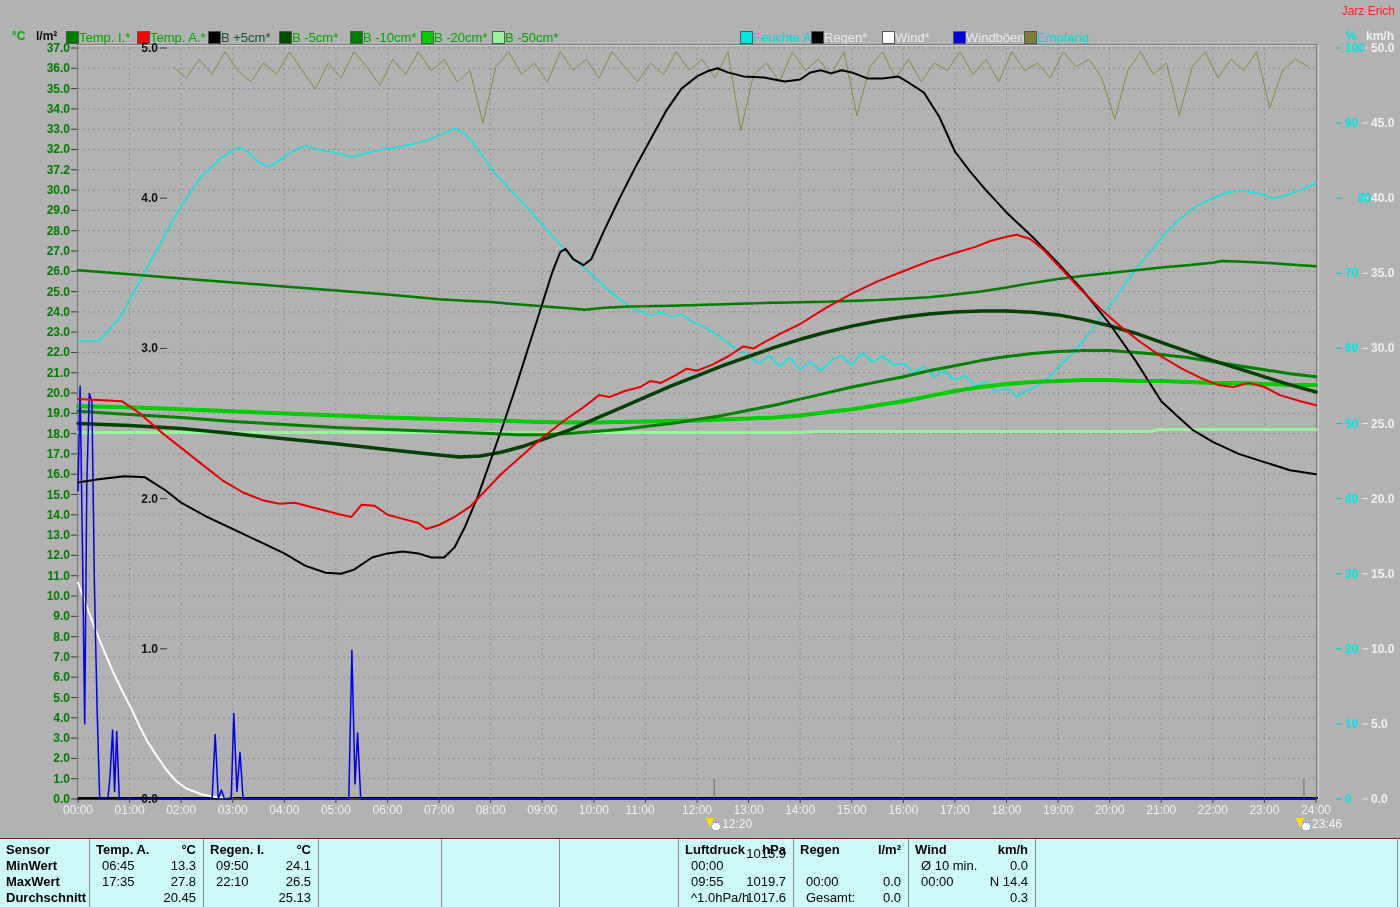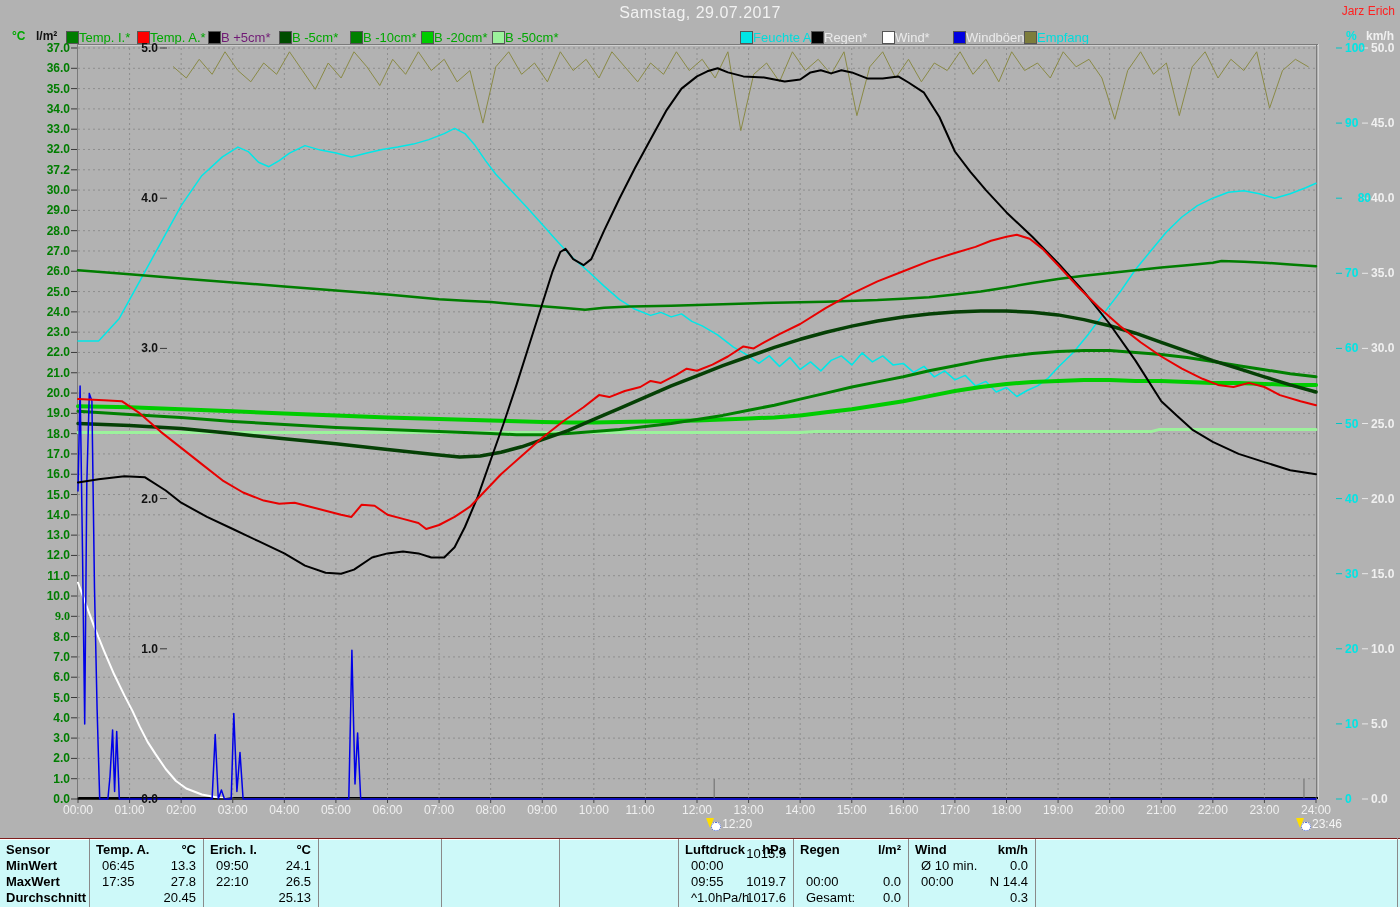--- a/index.html
+++ b/index.html
@@ -24,40 +24,39 @@
          box-shadow:inset 0 1px 0 #ffffff;}
   .stats-rowlabel{left:6px;width:80px;font-size:13px;font-weight:bold;color:#000;line-height:16px;}
   .stats-col{top:0;height:69px;border-left:1px solid #8a8a8a;}
   .stats-cell{position:absolute;font-size:13px;color:#000;line-height:16px;white-space:nowrap;}
   .stats-cell.bold{font-weight:bold;}
 </style>
 </head>
 <body>
 
 <div id="screen">
-  <div id="title" class="abs">Samstag, 29.07.2017</div>
   <div id="author" class="abs">Jarz Erich</div>
 
   <div class="abs axis-unit" style="left:12px;top:29px;color:#00a800">°C</div>
   <div class="abs axis-unit" style="left:36px;top:29px;color:#111111">l/m²</div>
   <div class="abs axis-unit" style="left:1346px;top:29px;color:#00e5e5">%</div>
   <div class="abs axis-unit" style="left:1366px;top:29px;color:#f0f0f0">km/h</div>
 
   <div id="legend" class="abs" style="left:0;top:0;width:1400px;height:46px">
       <div class="legend-item abs" style="left: 66px;">
         <span class="legend-swatch" style="background: rgb(0, 125, 0);"></span>
         <span class="legend-label" style="color: rgb(0, 168, 0);">Temp. I.*</span>
       </div>
       <div class="legend-item abs" style="left: 137px;">
         <span class="legend-swatch" style="background: rgb(255, 0, 0);"></span>
         <span class="legend-label" style="color: rgb(0, 168, 0);">Temp. A.*</span>
       </div>
       <div class="legend-item abs" style="left: 208px;">
         <span class="legend-swatch" style="background: rgb(0, 0, 0);"></span>
-        <span class="legend-label" style="color: #701a75;">B +5cm*</span>
+        <span class="legend-label" style="color: #14532d;">B +5cm*</span>
       </div>
       <div class="legend-item abs" style="left: 279px;">
         <span class="legend-swatch" style="background: rgb(0, 77, 0);"></span>
         <span class="legend-label" style="color: rgb(0, 168, 0);">B -5cm*</span>
       </div>
       <div class="legend-item abs" style="left: 350px;">
         <span class="legend-swatch" style="background: rgb(0, 128, 0);"></span>
         <span class="legend-label" style="color: rgb(0, 168, 0);">B -10cm*</span>
       </div>
       <div class="legend-item abs" style="left: 421px;">
@@ -286,21 +285,21 @@
       <div class="abs ytick" style="left: 30px; top: 407.351px; width: 40px; color: rgb(0, 125, 0); text-align: right;">19.0</div>
       <div class="abs ytick" style="left: 30px; top: 427.649px; width: 40px; color: rgb(0, 125, 0); text-align: right;">18.0</div>
       <div class="abs ytick" style="left: 30px; top: 447.946px; width: 40px; color: rgb(0, 125, 0); text-align: right;">17.0</div>
       <div class="abs ytick" style="left: 30px; top: 468.243px; width: 40px; color: rgb(0, 125, 0); text-align: right;">16.0</div>
       <div class="abs ytick" style="left: 30px; top: 488.541px; width: 40px; color: rgb(0, 125, 0); text-align: right;">15.0</div>
       <div class="abs ytick" style="left: 30px; top: 508.838px; width: 40px; color: rgb(0, 125, 0); text-align: right;">14.0</div>
       <div class="abs ytick" style="left: 30px; top: 529.135px; width: 40px; color: rgb(0, 125, 0); text-align: right;">13.0</div>
       <div class="abs ytick" style="left: 30px; top: 549.432px; width: 40px; color: rgb(0, 125, 0); text-align: right;">12.0</div>
       <div class="abs ytick" style="left: 30px; top: 569.73px; width: 40px; color: rgb(0, 125, 0); text-align: right;">11.0</div>
       <div class="abs ytick" style="left: 30px; top: 590.027px; width: 40px; color: rgb(0, 125, 0); text-align: right;">10.0</div>
-      <div class="abs ytick" style="left: 30px; top: 610.324px; width: 40px; color: rgb(0, 125, 0); text-align: right; font-family: Liberation Serif, serif;">9.0</div>
+      <div class="abs ytick" style="left: 30px; top: 610.324px; width: 40px; color: rgb(0, 125, 0); text-align: right;">9.0</div>
       <div class="abs ytick" style="left: 30px; top: 630.622px; width: 40px; color: rgb(0, 125, 0); text-align: right;">8.0</div>
       <div class="abs ytick" style="left: 30px; top: 650.919px; width: 40px; color: rgb(0, 125, 0); text-align: right;">7.0</div>
       <div class="abs ytick" style="left: 30px; top: 671.216px; width: 40px; color: rgb(0, 125, 0); text-align: right;">6.0</div>
       <div class="abs ytick" style="left: 30px; top: 691.514px; width: 40px; color: rgb(0, 125, 0); text-align: right;">5.0</div>
       <div class="abs ytick" style="left: 30px; top: 711.811px; width: 40px; color: rgb(0, 125, 0); text-align: right;">4.0</div>
       <div class="abs ytick" style="left: 30px; top: 732.108px; width: 40px; color: rgb(0, 125, 0); text-align: right;">3.0</div>
       <div class="abs ytick" style="left: 30px; top: 752.405px; width: 40px; color: rgb(0, 125, 0); text-align: right;">2.0</div>
       <div class="abs ytick" style="left: 30px; top: 772.703px; width: 40px; color: rgb(0, 125, 0); text-align: right;">1.0</div>
       <div class="abs ytick" style="left: 30px; top: 793px; width: 40px; color: rgb(0, 125, 0); text-align: right;">0.0</div>
       <div class="abs ytick" style="left: 126px; top: 42px; width: 32px; color: rgb(17, 17, 17); text-align: right;">5.0</div>
@@ -382,21 +381,21 @@
       <div class="abs stats-col" style="left: 89px; width: 114px;">
         <div class="stats-cell bold" style="top: 3px; left: 6px;">Temp. A.</div>
         <div class="stats-cell bold" style="top: 3px; right: 8px;">°C</div>
         <div class="stats-cell" style="top: 19px; left: 12px;">06:45</div>
         <div class="stats-cell" style="top: 19px; right: 8px;">13.3</div>
         <div class="stats-cell" style="top: 35px; left: 12px;">17:35</div>
         <div class="stats-cell" style="top: 35px; right: 8px;">27.8</div>
         <div class="stats-cell" style="top: 51px; right: 8px;">20.45</div>
       </div>
       <div class="abs stats-col" style="left: 203px; width: 115px;">
-        <div class="stats-cell bold" style="top: 3px; left: 6px;">Erich. I.</div>
+        <div class="stats-cell bold" style="top: 3px; left: 6px;">Regen. I.</div>
         <div class="stats-cell bold" style="top: 3px; right: 8px;">°C</div>
         <div class="stats-cell" style="top: 19px; left: 12px;">09:50</div>
         <div class="stats-cell" style="top: 19px; right: 8px;">24.1</div>
         <div class="stats-cell" style="top: 35px; left: 12px;">22:10</div>
         <div class="stats-cell" style="top: 35px; right: 8px;">26.5</div>
         <div class="stats-cell" style="top: 51px; right: 8px;">25.13</div>
       </div>
       <div class="abs stats-col" style="left: 318px; width: 123px;"></div>
       <div class="abs stats-col" style="left: 441px; width: 118px;"></div>
       <div class="abs stats-col" style="left: 559px; width: 119px;"></div>

